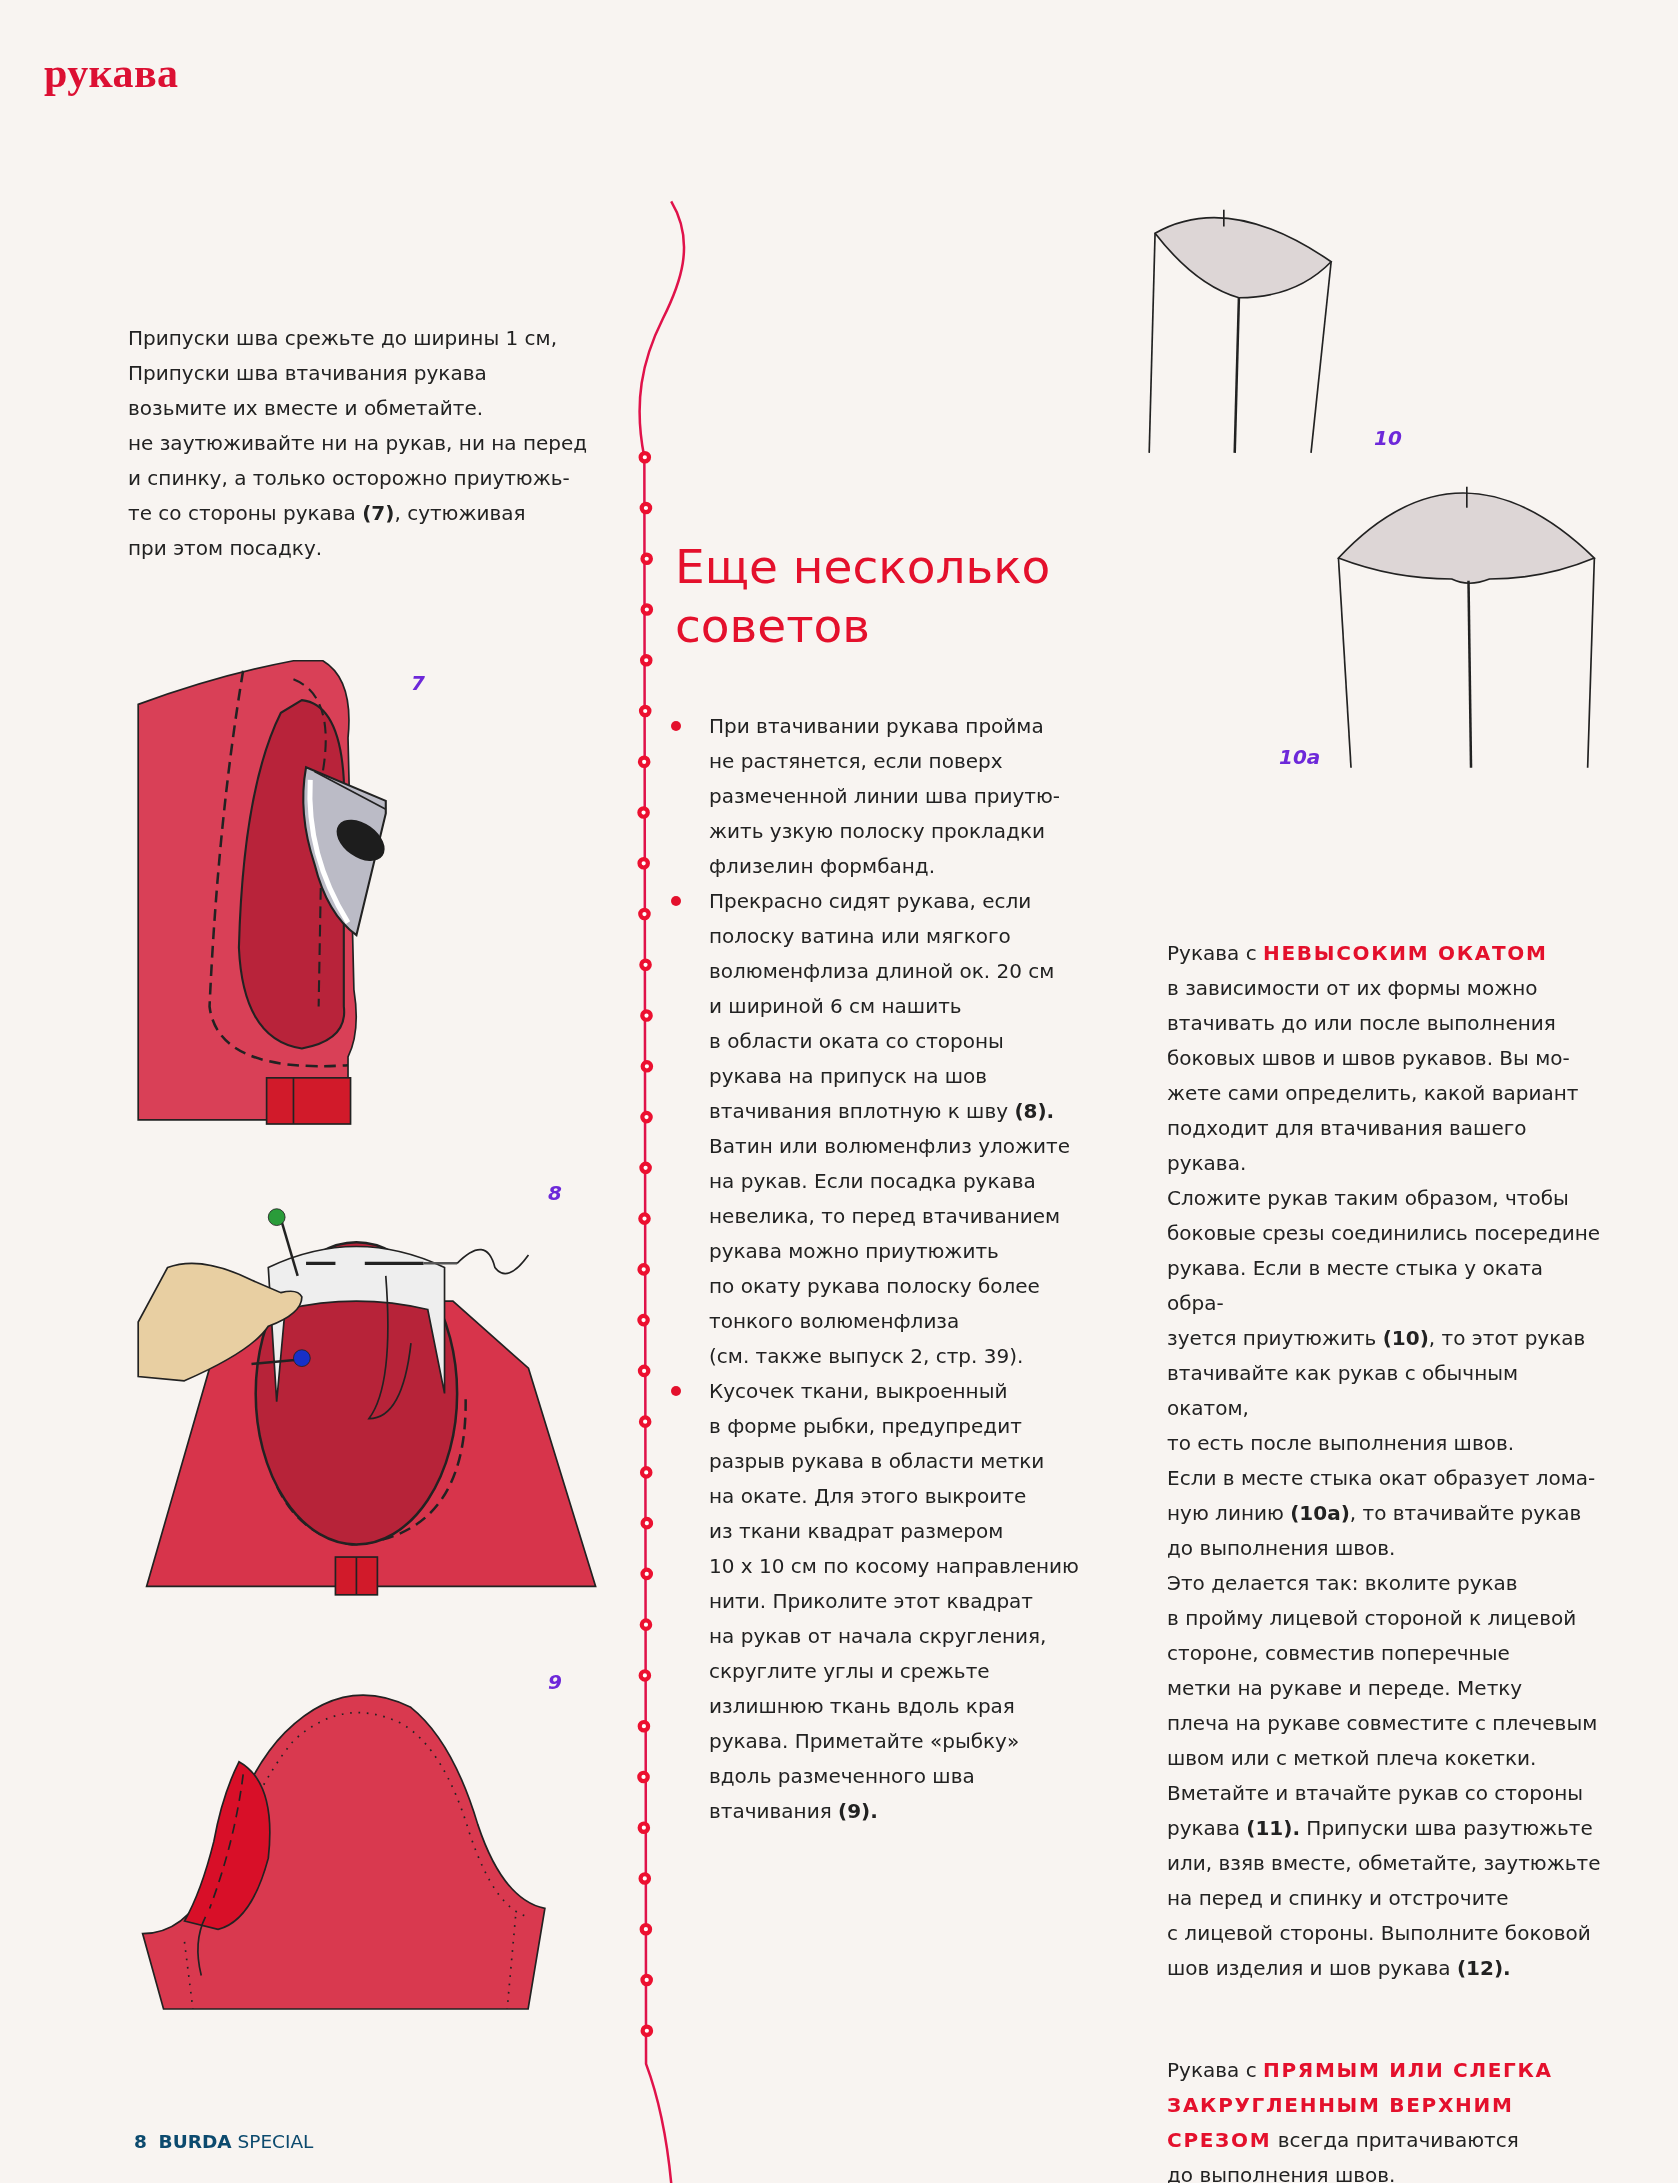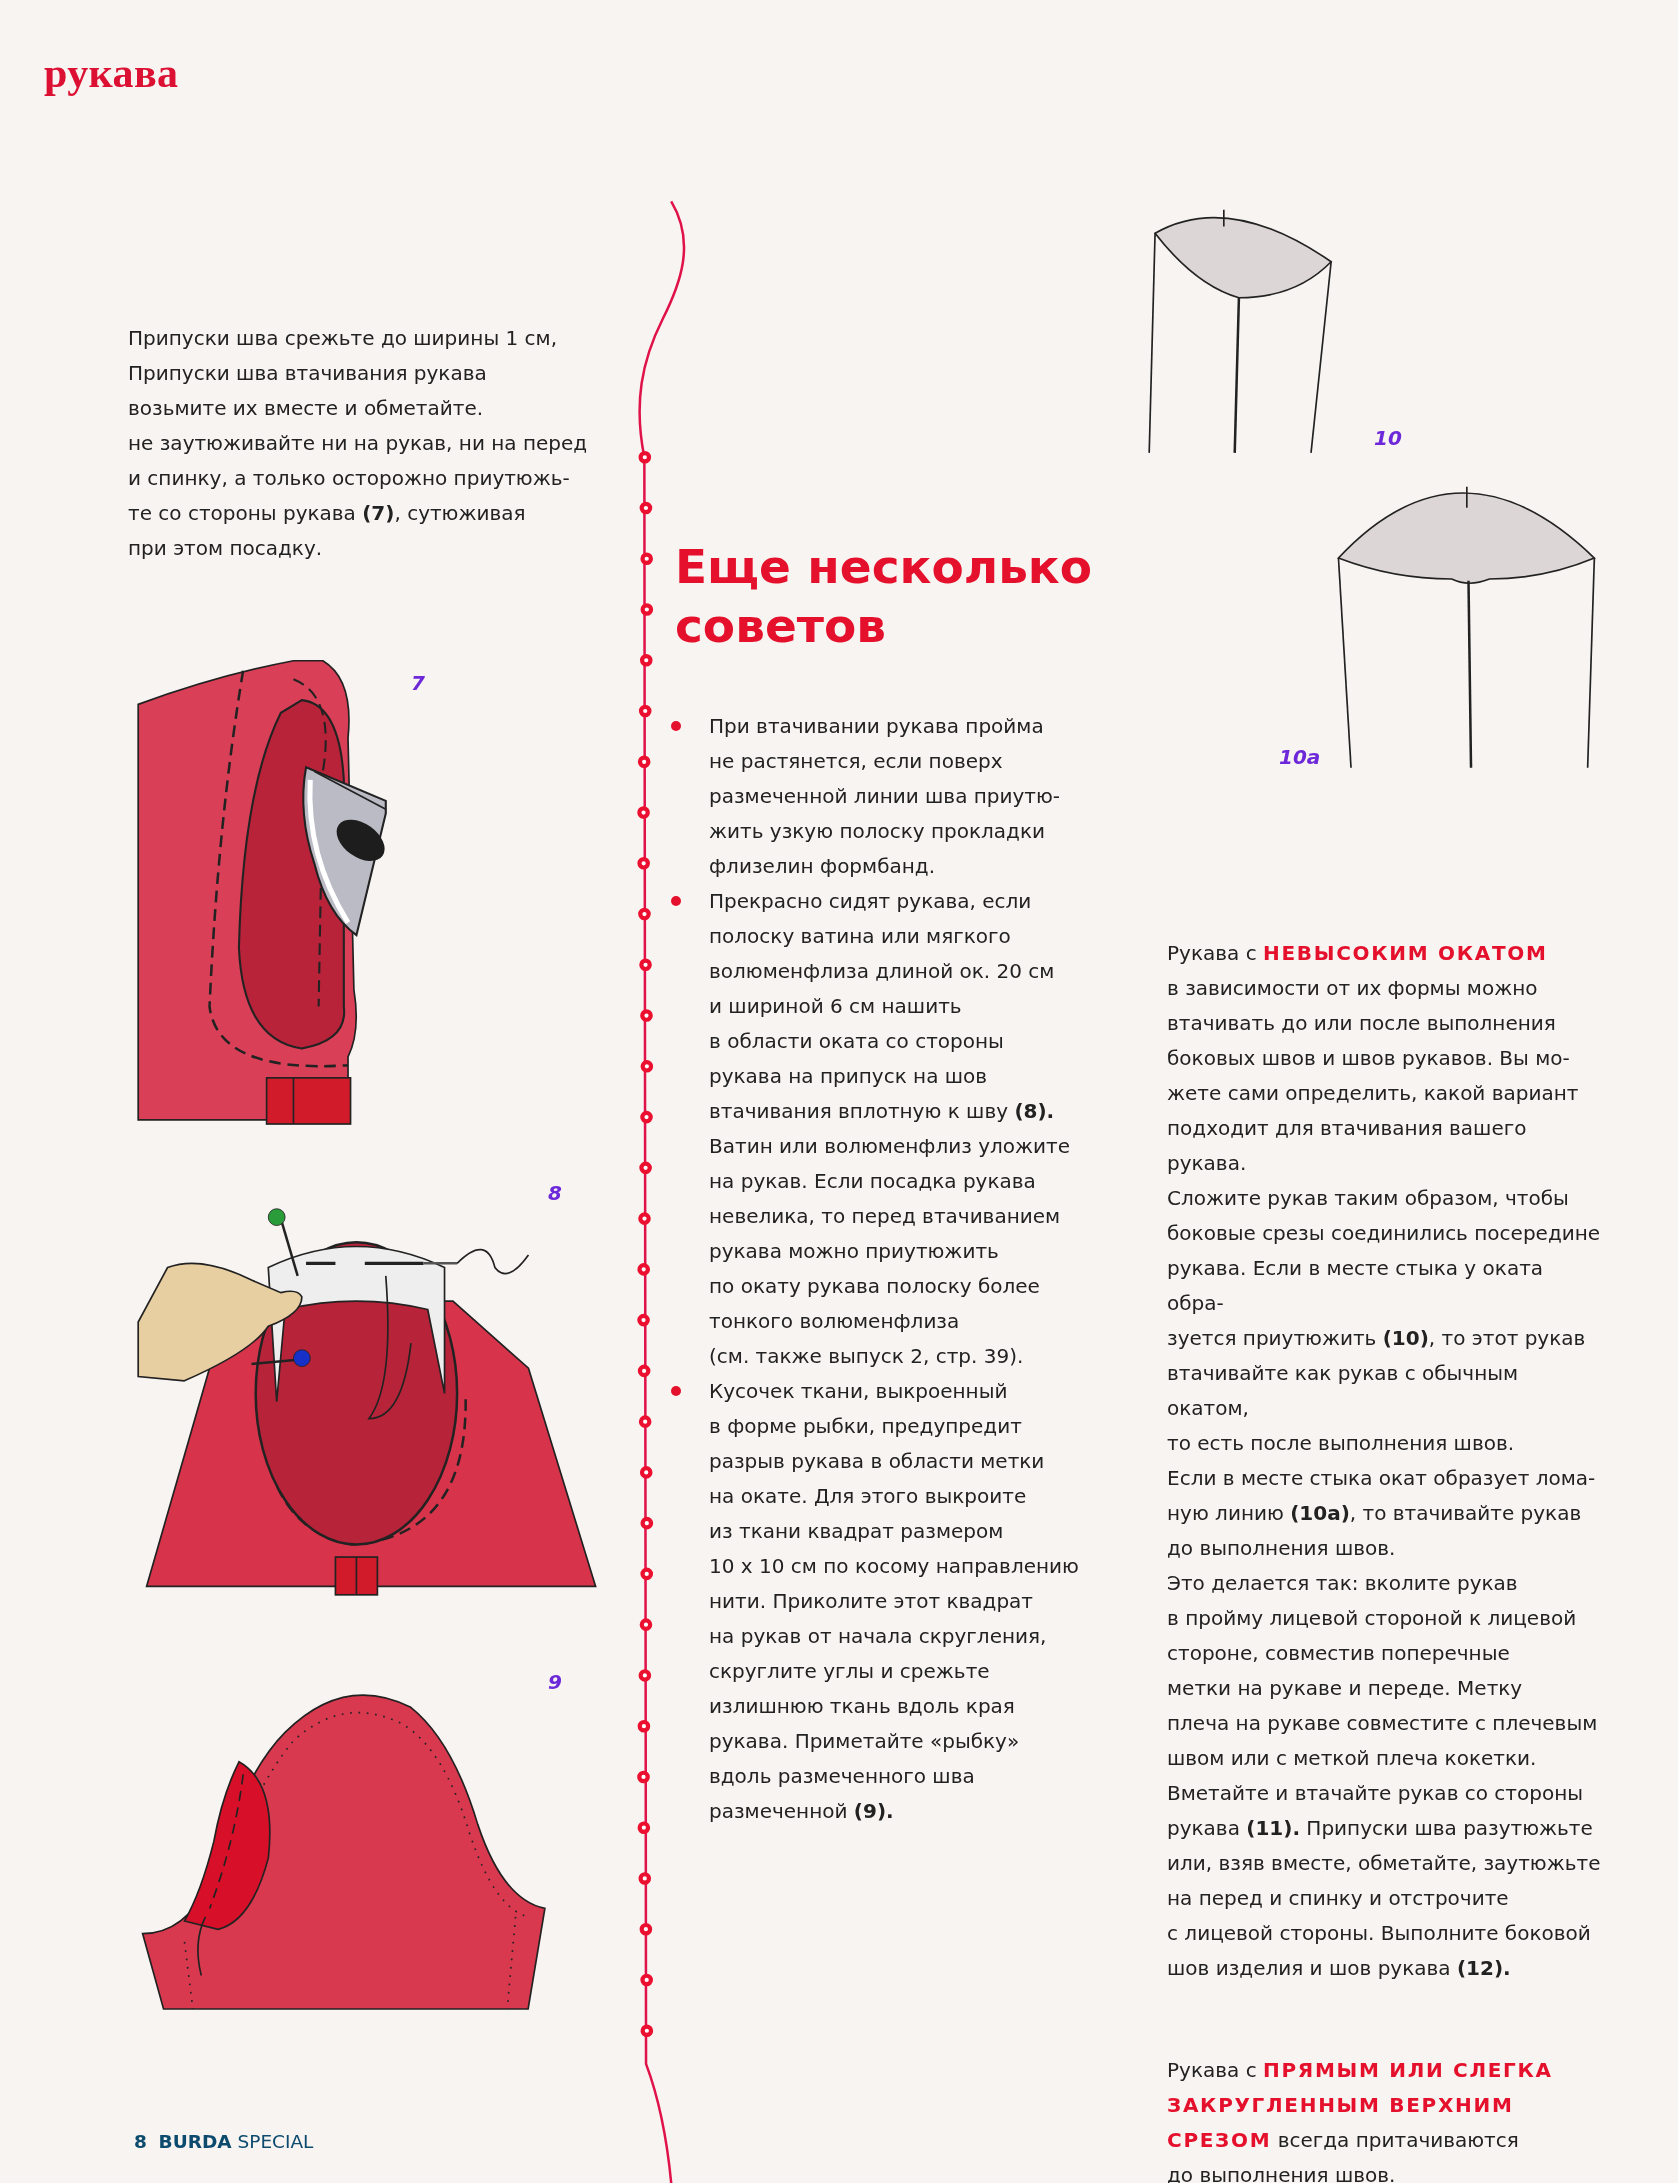--- a/index.html
+++ b/index.html
@@ -16,21 +16,21 @@
     font-size:42px; font-weight:bold; color:#dc1033; letter-spacing:0.4px;
   }
   .intro {
     left:128px; top:321px; width:470px;
     font-size:20px; line-height:35px; color:#222;
   }
   .b { font-weight:bold; }
   .caps { font-weight:bold; color:#e4102c; letter-spacing:1.7px; }
   .tips-heading {
     left:675px; top:537px; margin:0; width:436px;
-    font-size:47px; font-weight:bold; line-height:59px; color:#e4102c;
+    font-size:47px; font-weight:normal; line-height:59px; color:#e4102c;
   }
   .tips-list {
     left:671px; top:709px; width:436px; margin:0; padding:0; list-style:none;
     font-size:20px; line-height:35px; color:#222;
   }
   .tips-list li { position:relative; padding-left:38px; }
   .tips-list li .dot {
     position:absolute; left:0; top:11.7px; width:10px; height:10px; border-radius:50%; background:#e4102c;
   }
   .right-col {
@@ -136,21 +136,21 @@
     <div>разрыв рукава в области метки</div>
     <div>на окате. Для этого выкроите</div>
     <div>из ткани квадрат размером</div>
     <div>10 x 10 см по косому направлению</div>
     <div>нити. Приколите этот квадрат</div>
     <div>на рукав от начала скругления,</div>
     <div>скруглите углы и срежьте</div>
     <div>излишнюю ткань вдоль края</div>
     <div>рукава. Приметайте «рыбку»</div>
     <div>вдоль размеченного шва</div>
-    <div><span>размеченной </span><span class="b">(9).</span></div>
+    <div><span>втачивания </span><span class="b">(9).</span></div>
   </li>
 </ul>
 
 <div class="abs right-col">
   <p>
     <span>Рукава с </span><span class="caps">НЕВЫСОКИМ ОКАТОМ</span><br>
     <span>в зависимости от их формы можно</span><br>
     <span>втачивать до или после выполнения</span><br>
     <span>боковых швов и швов рукавов. Вы мо-</span><br>
     <span>жете сами определить, какой вариант</span><br>

